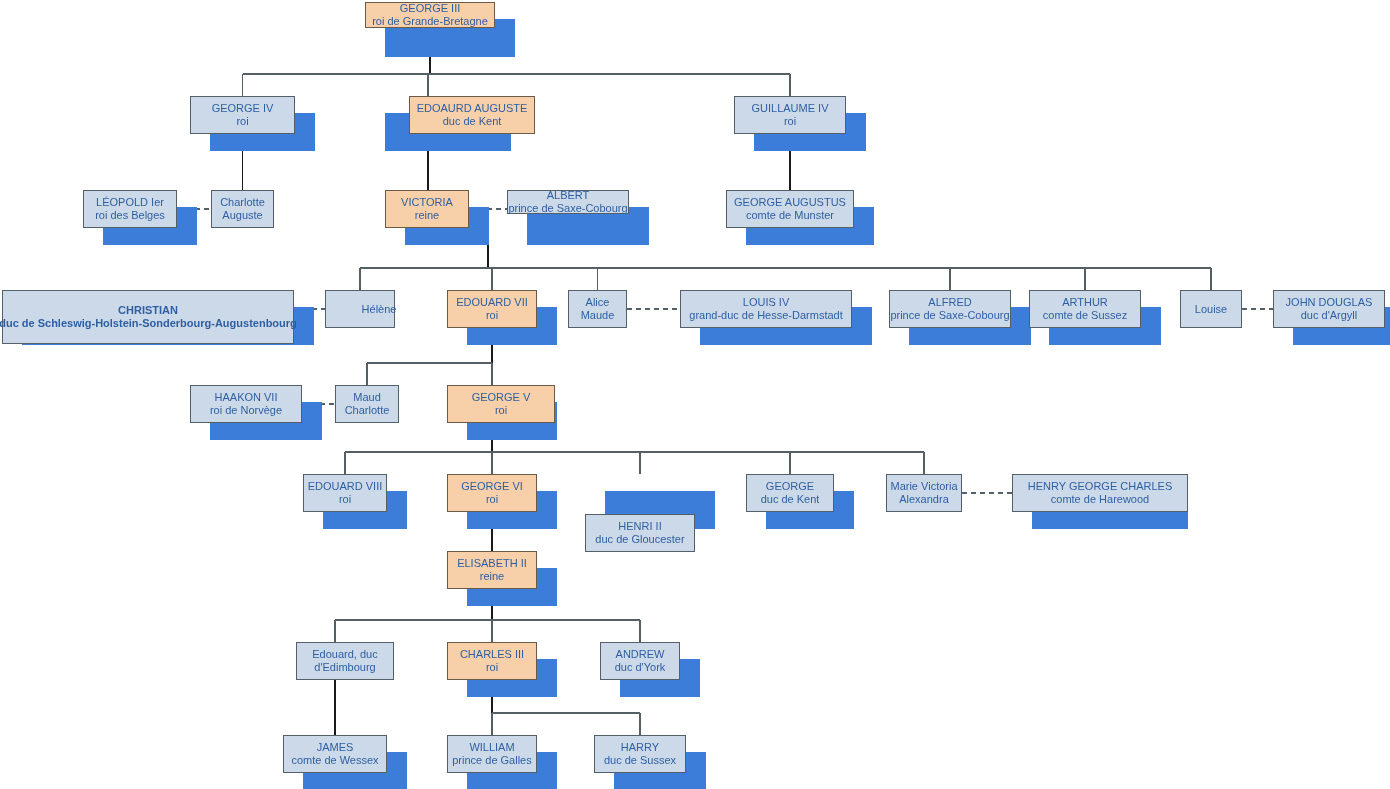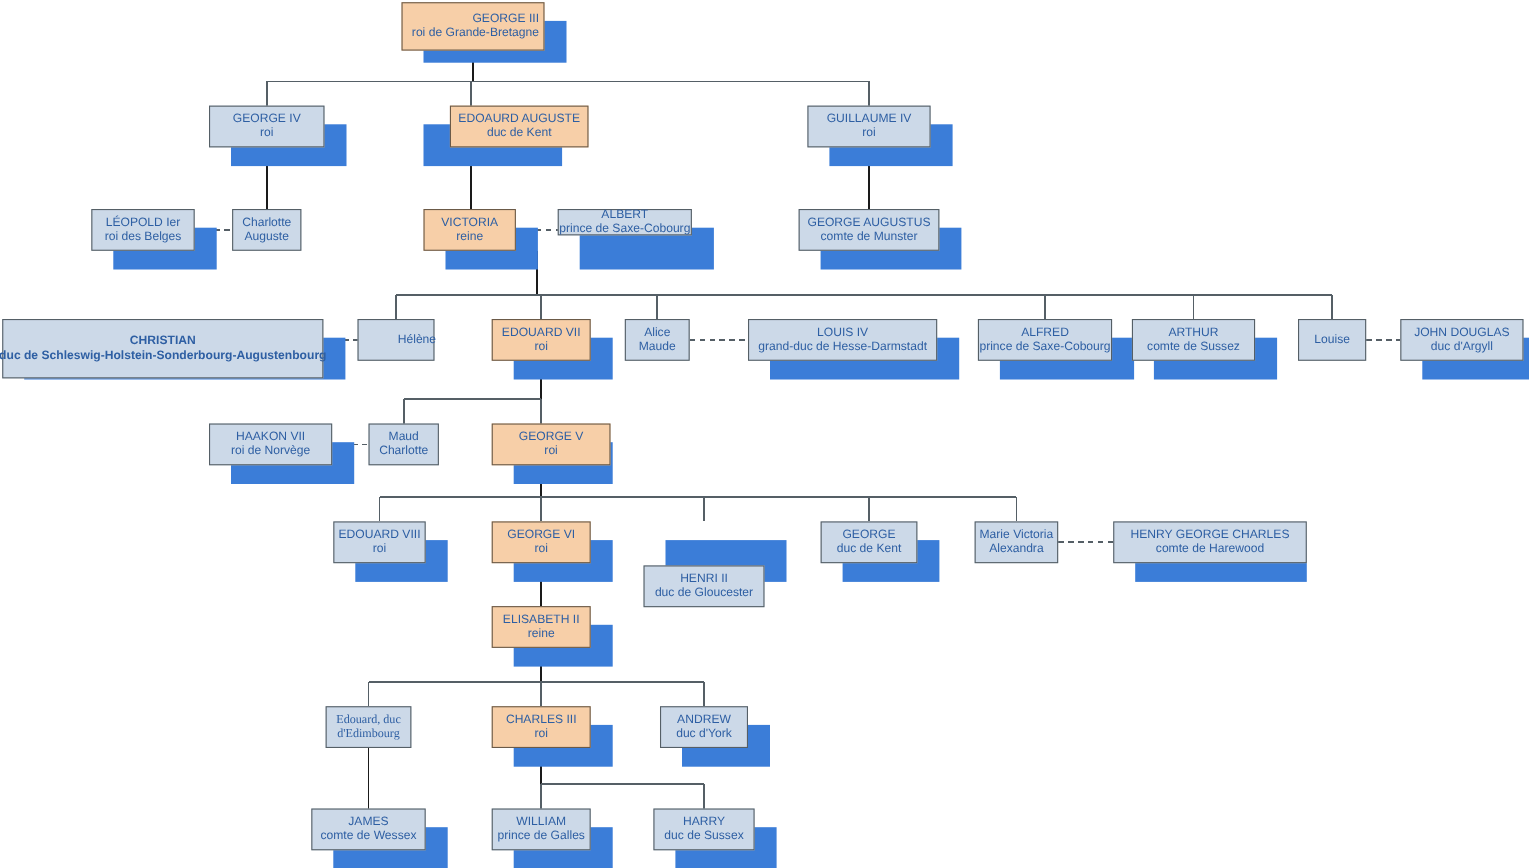--- a/index.html
+++ b/index.html
@@ -141,21 +141,21 @@
       </g>
       <g>
         <line x1="492" y1="680" x2="492" y2="713" stroke="#1a1a1a" stroke-width="2" shape-rendering="crispEdges"></line>
         <line x1="492" y1="713" x2="640" y2="713" stroke="#555f66" stroke-width="1.6" shape-rendering="crispEdges"></line>
         <line x1="492" y1="713" x2="492" y2="735" stroke="#555f66" stroke-width="1.6" shape-rendering="crispEdges"></line>
         <line x1="640" y1="713" x2="640" y2="735" stroke="#555f66" stroke-width="1.6" shape-rendering="crispEdges"></line>
       </g>
     </svg>
   <div id="node-layer">
       <div class="shadow" style="left: 385px; top: 19px; width: 130px; height: 38px;"></div>
-      <div class="node kind-monarch" style="left: 365px; top: 2px; width: 130px; height: 44px; z-index: 2; align-items: flex-end;">
+      <div class="node kind-monarch" style="left: 365px; top: 2px; width: 130px; height: 26px; z-index: 2;">
         <span class="ln">GEORGE III</span>
         <span class="ln">roi de Grande-Bretagne</span>
       </div>
       <div class="shadow" style="left: 210px; top: 113px; width: 105px; height: 38px;"></div>
       <div class="node kind-relative" style="left: 190px; top: 96px; width: 105px; height: 38px; z-index: 2;">
         <span class="ln">GEORGE IV</span>
         <span class="ln">roi</span>
       </div>
       <div class="shadow" style="left: 385px; top: 113px; width: 126px; height: 38px;"></div>
       <div class="node kind-monarch" style="left: 365px; top: 96px; width: 126px; height: 38px; z-index: 2; margin-left: 44px;">
@@ -272,21 +272,21 @@
       <div class="shadow" style="left: 1032px; top: 491px; width: 156px; height: 38px;"></div>
       <div class="node kind-relative" style="left: 1012px; top: 474px; width: 176px; height: 38px; z-index: 2;">
         <span class="ln">HENRY GEORGE CHARLES</span>
         <span class="ln">comte de Harewood</span>
       </div>
       <div class="shadow" style="left: 467px; top: 568px; width: 90px; height: 38px;"></div>
       <div class="node kind-monarch" style="left: 447px; top: 551px; width: 90px; height: 38px; z-index: 2;">
         <span class="ln">ELISABETH II</span>
         <span class="ln">reine</span>
       </div>
-      <div class="node kind-relative" style="left: 296px; top: 642px; width: 78px; height: 38px; z-index: 2; font-family: Liberation Serif, serif;">
+      <div class="node kind-relative" style="left: 296px; top: 642px; width: 98px; height: 38px; z-index: 2;">
         <span class="ln">Edouard, duc</span>
         <span class="ln">d'Edimbourg</span>
       </div>
       <div class="shadow" style="left: 467px; top: 659px; width: 90px; height: 38px;"></div>
       <div class="node kind-monarch" style="left: 447px; top: 642px; width: 90px; height: 38px; z-index: 2;">
         <span class="ln">CHARLES III</span>
         <span class="ln">roi</span>
       </div>
       <div class="shadow" style="left: 620px; top: 659px; width: 80px; height: 38px;"></div>
       <div class="node kind-relative" style="left: 600px; top: 642px; width: 80px; height: 38px; z-index: 2;">

